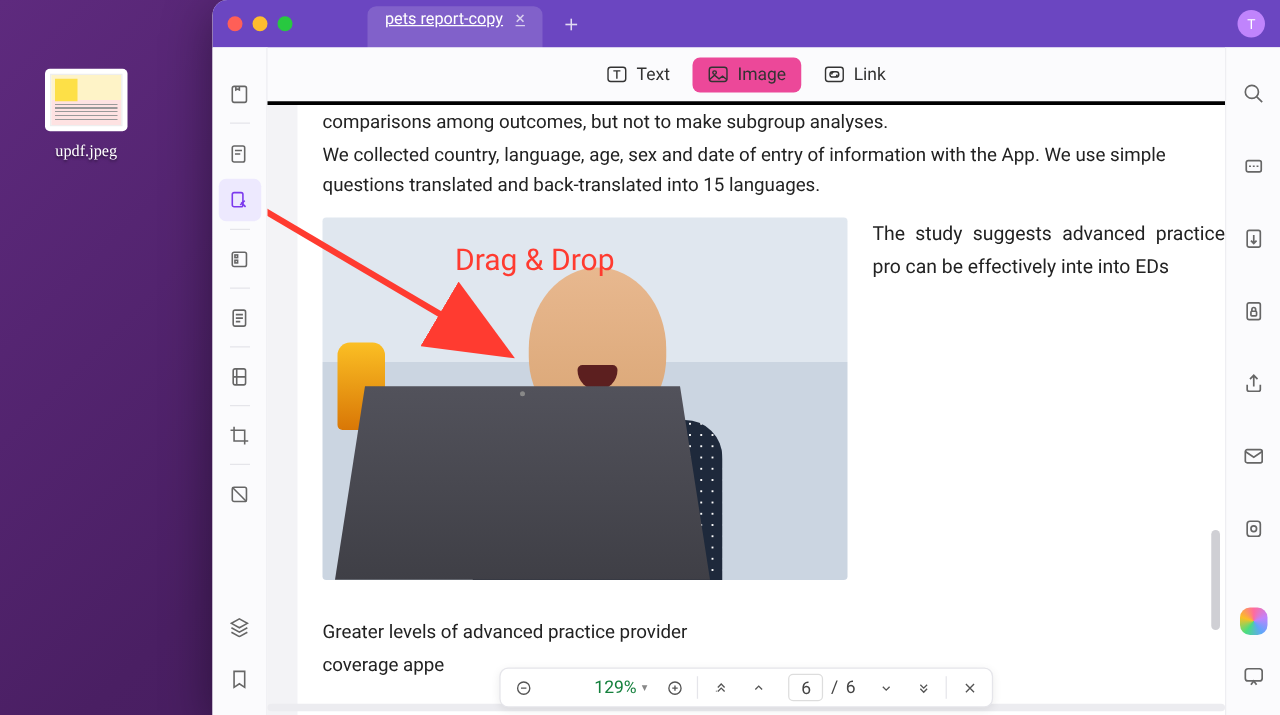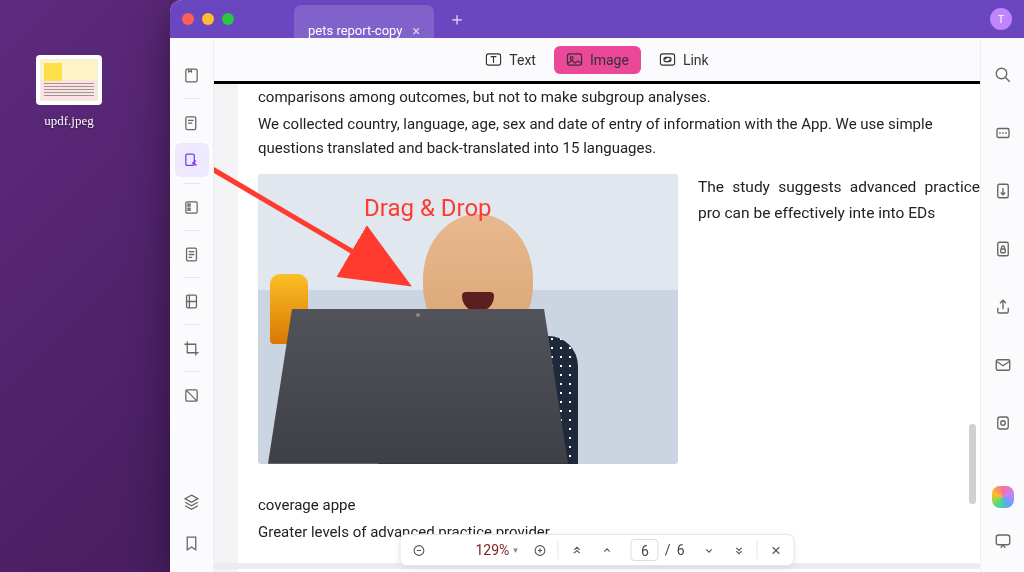--- a/index.html
+++ b/index.html
@@ -13,21 +13,21 @@
 .file-thumb-inner::after { content:""; position:absolute; left:3px; bottom:3px; right:3px; height:14px; background:repeating-linear-gradient(#999 0 1px, transparent 1px 3px); }
 .file-name { color: #fff; font-size: 13px; margin-top: 8px; text-shadow: 0 1px 2px rgba(0,0,0,.5); font-family: Liberation Serif, serif; }
 
 
 .window { position: absolute; top: 0; left: 170px; right: 0; bottom: 0; background: #fbfbfd; border-radius: 12px 0 0 0; box-shadow: 0 10px 40px rgba(0,0,0,.4); overflow: hidden; display: flex; flex-direction: column; }
 
 .titlebar { height: 38px; background: #6b46c1; display: flex; align-items: center; padding: 0 12px; }
 .traffic { display: flex; gap: 8px; margin-right: 60px; }
 .dot { width: 12px; height: 12px; border-radius: 50%; }
 .dot.r { background: #ff5f57; } .dot.y { background: #febc2e; } .dot.g { background: #28c840; }
-.tab { display: flex; align-items: flex-start; gap: 10px; background: rgba(255,255,255,.15); padding: 18px 14px; border-radius: 7px 7px 0 0; color: #fff; font-size: 13px; height: 30px; margin-top: 8px; }
+.tab { display: flex; align-items: flex-end; gap: 10px; background: rgba(255,255,255,.15); padding: 18px 14px; border-radius: 7px 7px 0 0; color: #fff; font-size: 13px; height: 30px; margin-top: 8px; text-decoration: underline; }
 .tab-close { opacity: .7; font-size: 14px; }
 .tab-plus { color: #fff; font-size: 18px; margin-left: 14px; opacity: .8; }
 .avatar { margin-left: auto; width: 22px; height: 22px; border-radius: 50%; background: #c084fc; color:#fff; font-size:11px; display:flex; align-items:center; justify-content:center; }
 
 .win-body { flex: 1; display: flex; min-height: 0; background: #fbfbfd; }
 .sidebar { width: 44px; background: #fbfbfd; border-right: 1px solid #eeeef2; display: flex; flex-direction: column; align-items: center; padding-top: 20px; gap: 4px; }
 .side-ico { width: 34px; height: 34px; border-radius: 6px; display: flex; align-items: center; justify-content: center; color: #666; }
 .side-ico.active { background: #ede9fe; color: #7c3aed; }
 .side-ico svg { width: 17px; height: 17px; }
 .side-sep { width: 16px; height: 1px; background: #e5e5ea; margin: 2px 0; }
@@ -61,21 +61,21 @@
 .right-text p { margin-bottom: 22px; }
 
 .drag-label { position:absolute; top: 110px; left: 150px; color: #ff3b30; font-size: 24px; font-weight: 400; z-index: 5; }
 .arrow-svg { position:absolute; top: 20px; left: -105px; z-index: 6; pointer-events:none; }
 
 .scrollbar { position:absolute; right:4px; top: 340px; width:7px; height:80px; background:#cfcfd4; border-radius:4px; }
 
 .bottom-bar { position:absolute; bottom:6px; left:50%; transform:translateX(-50%); height:32px; background:#fff; border:1px solid #e5e5ea; border-radius: 7px; display:flex; align-items:center; padding: 0 4px; gap:2px; box-shadow: 0 2px 8px rgba(0,0,0,.08); z-index: 3; }
 .bb-btn { width:28px; height:28px; display:flex; align-items:center; justify-content:center; color:#555; border-radius:5px; font-size: 13px; }
 .bb-btn svg { width:13px; height:13px; }
-.bb-zoom { padding: 0 6px; font-size: 14px; color:#7f1d1d; display:flex; align-items:center; gap:4px;margin-left:35px; }
+.bb-zoom { padding: 0 6px; font-size: 14px; color:#15803d; display:flex; align-items:center; gap:4px;margin-left:35px; }
 .bb-zoom::after { content:"▾"; font-size:9px; color:#888; }
 .bb-page { display:flex; align-items:center; gap:6px; font-size:14px; color:#444; padding: 0 8px; }
 .bb-page-cur { width:28px; height:22px; border:1px solid #ddd; border-radius:4px; text-align:center; line-height:22px; }
 .bb-sep { width:1px; height:18px; background:#e5e5ea; margin: 0 2px; }
 
 .hscroll { position:absolute; bottom:3px; left:44px; right:44px; height:6px; background: #ececf0; border-radius:3px; }
 </style>
 </head>
 <body>
 
@@ -213,22 +213,22 @@
                   </div>
                   <div class="shirt"></div>
                 </div>
               <div class="trophy"></div>
               <div class="laptop"></div>
             </div>
             <div class="right-text">
               <p>The study suggests advanced practice pro can be effectively inte into EDs</p>
             </div>
           </div>
+          <p class="para">Greater levels of advanced practice provider</p>
           <p class="para">coverage appe</p>
-          <p class="para">Greater levels of advanced practice provider</p>
         </div>
 
         <div class="drag-label">Drag &amp; Drop</div>
         <svg class="arrow-svg" width="320" height="200">
           <defs>
               <marker id="ah" markerWidth="14" markerHeight="12" refX="11" refY="6" orient="auto">
                 <path d="M0 0 L14 6 L0 12 Z" fill="#ff3b30"></path>
               </marker>
             </defs>
           <line x1="10" y1="10" x2="290" y2="175" stroke="#ff3b30" stroke-width="5" marker-end="url(#ah)"></line>

